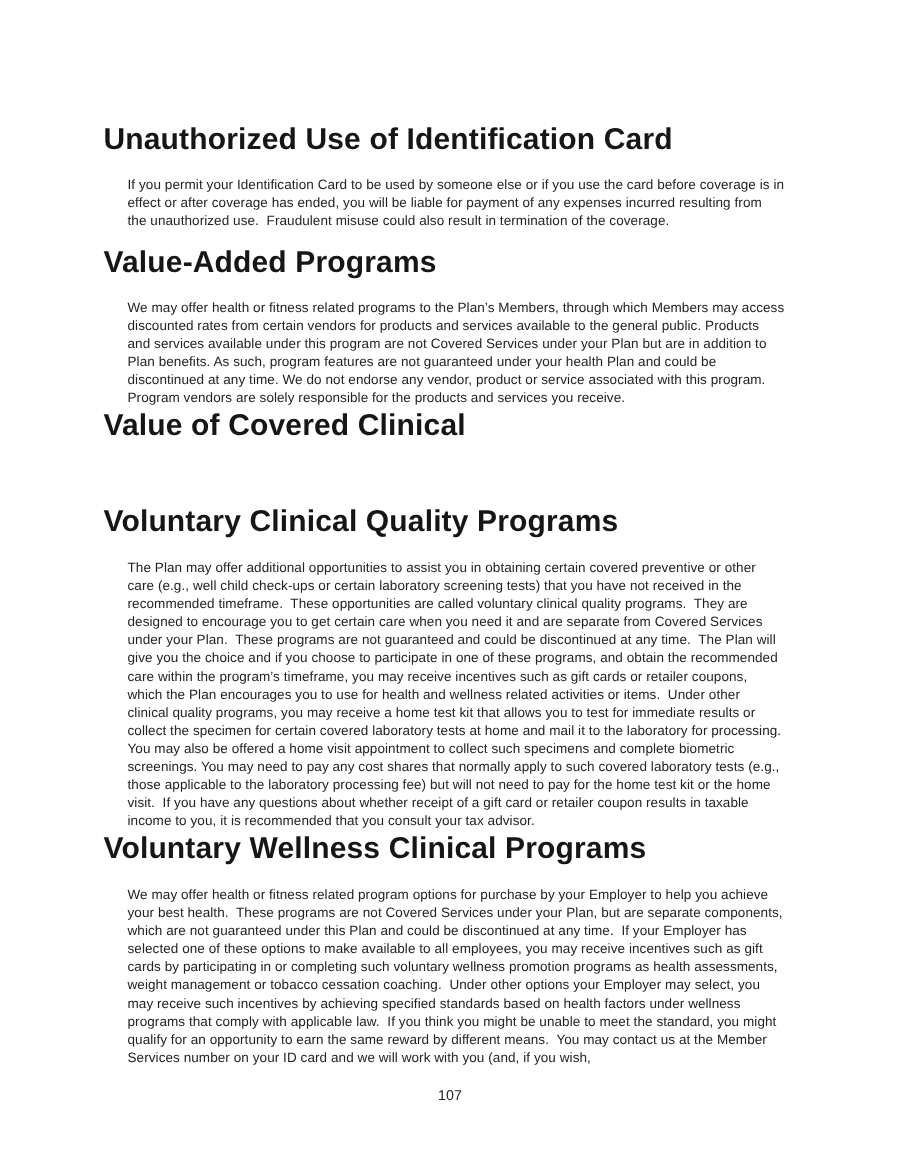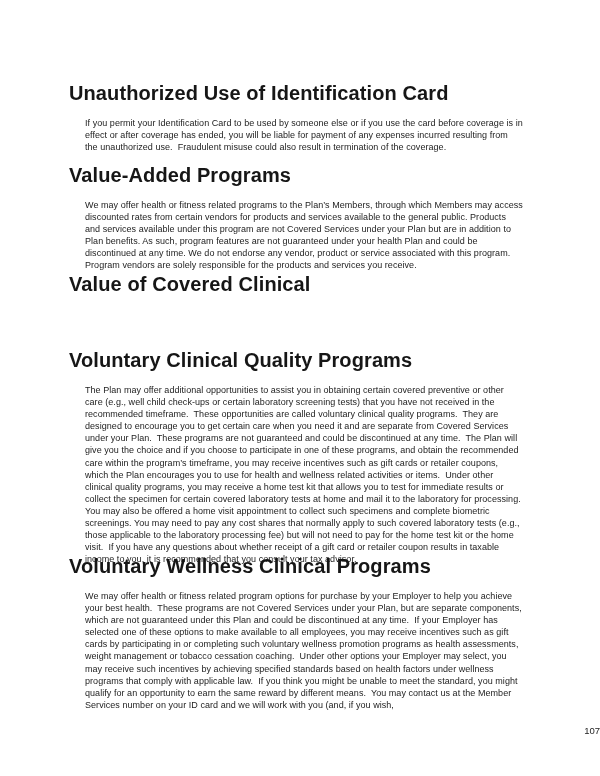--- a/index.html
+++ b/index.html
@@ -39,21 +39,21 @@
   .sec p.bold-para {
     font-weight: 700;
     letter-spacing: -0.1px;
     color: #1b1b1b;
   }
   .pageno {
     position: absolute;
     top: 725px;
     left: 0;
     width: 600px;
-    text-align: right;
+    text-align: center;
     font-size: 9.5px;
     line-height: 12px;
     color: #232323;
   }
 </style>
 </head>
 <body>
 
 <div class="page">
 
@@ -64,21 +64,21 @@
 
   <section class="sec" style="top:167px">
     <h2>Value-Added Programs</h2>
     <p>We may offer health or fitness related programs to the Plan’s Members, through which Members may access discounted rates from certain vendors for products and services available to the general public. Products and services available under this program are not Covered Services under your Plan but are in addition to Plan benefits. As such, program features are not guaranteed under your health Plan and could be discontinued at any time. We do not endorse any vendor, product or service associated with this program.  Program vendors are solely responsible for the products and services you receive.</p>
   </section>
 
   <section class="sec" style="top:276px">
     <h2>Value of Covered Clinical</h2>
   </section>
 
-  <section class="sec" style="top:352px">
+  <section class="sec" style="top:340px">
     <h2>Voluntary Clinical Quality Programs</h2>
     <p>The Plan may offer additional opportunities to assist you in obtaining certain covered preventive or other care (e.g., well child check-ups or certain laboratory screening tests) that you have not received in the recommended timeframe.  These opportunities are called voluntary clinical quality programs.  They are designed to encourage you to get certain care when you need it and are separate from Covered Services under your Plan.  These programs are not guaranteed and could be discontinued at any time.  The Plan will give you the choice and if you choose to participate in one of these programs, and obtain the recommended care within the program’s timeframe, you may receive incentives such as gift cards or retailer coupons, which the Plan encourages you to use for health and wellness related activities or items.  Under other clinical quality programs, you may receive a home test kit that allows you to test for immediate results or collect the specimen for certain covered laboratory tests at home and mail it to the laboratory for processing.  You may also be offered a home visit appointment to collect such specimens and complete biometric screenings. You may need to pay any cost shares that normally apply to such covered laboratory tests (e.g., those applicable to the laboratory processing fee) but will not need to pay for the home test kit or the home visit.  If you have any questions about whether receipt of a gift card or retailer coupon results in taxable income to you, it is recommended that you consult your tax advisor.</p>
   </section>
 
   <section class="sec" style="top:558px">
     <h2>Voluntary Wellness Clinical Programs</h2>
     <p>We may offer health or fitness related program options for purchase by your Employer to help you achieve your best health.  These programs are not Covered Services under your Plan, but are separate components, which are not guaranteed under this Plan and could be discontinued at any time.  If your Employer has selected one of these options to make available to all employees, you may receive incentives such as gift cards by participating in or completing such voluntary wellness promotion programs as health assessments, weight management or tobacco cessation coaching.  Under other options your Employer may select, you may receive such incentives by achieving specified standards based on health factors under wellness programs that comply with applicable law.  If you think you might be unable to meet the standard, you might qualify for an opportunity to earn the same reward by different means.  You may contact us at the Member Services number on your ID card and we will work with you (and, if you wish,</p>
   </section>
 
   <div class="pageno">107</div>

